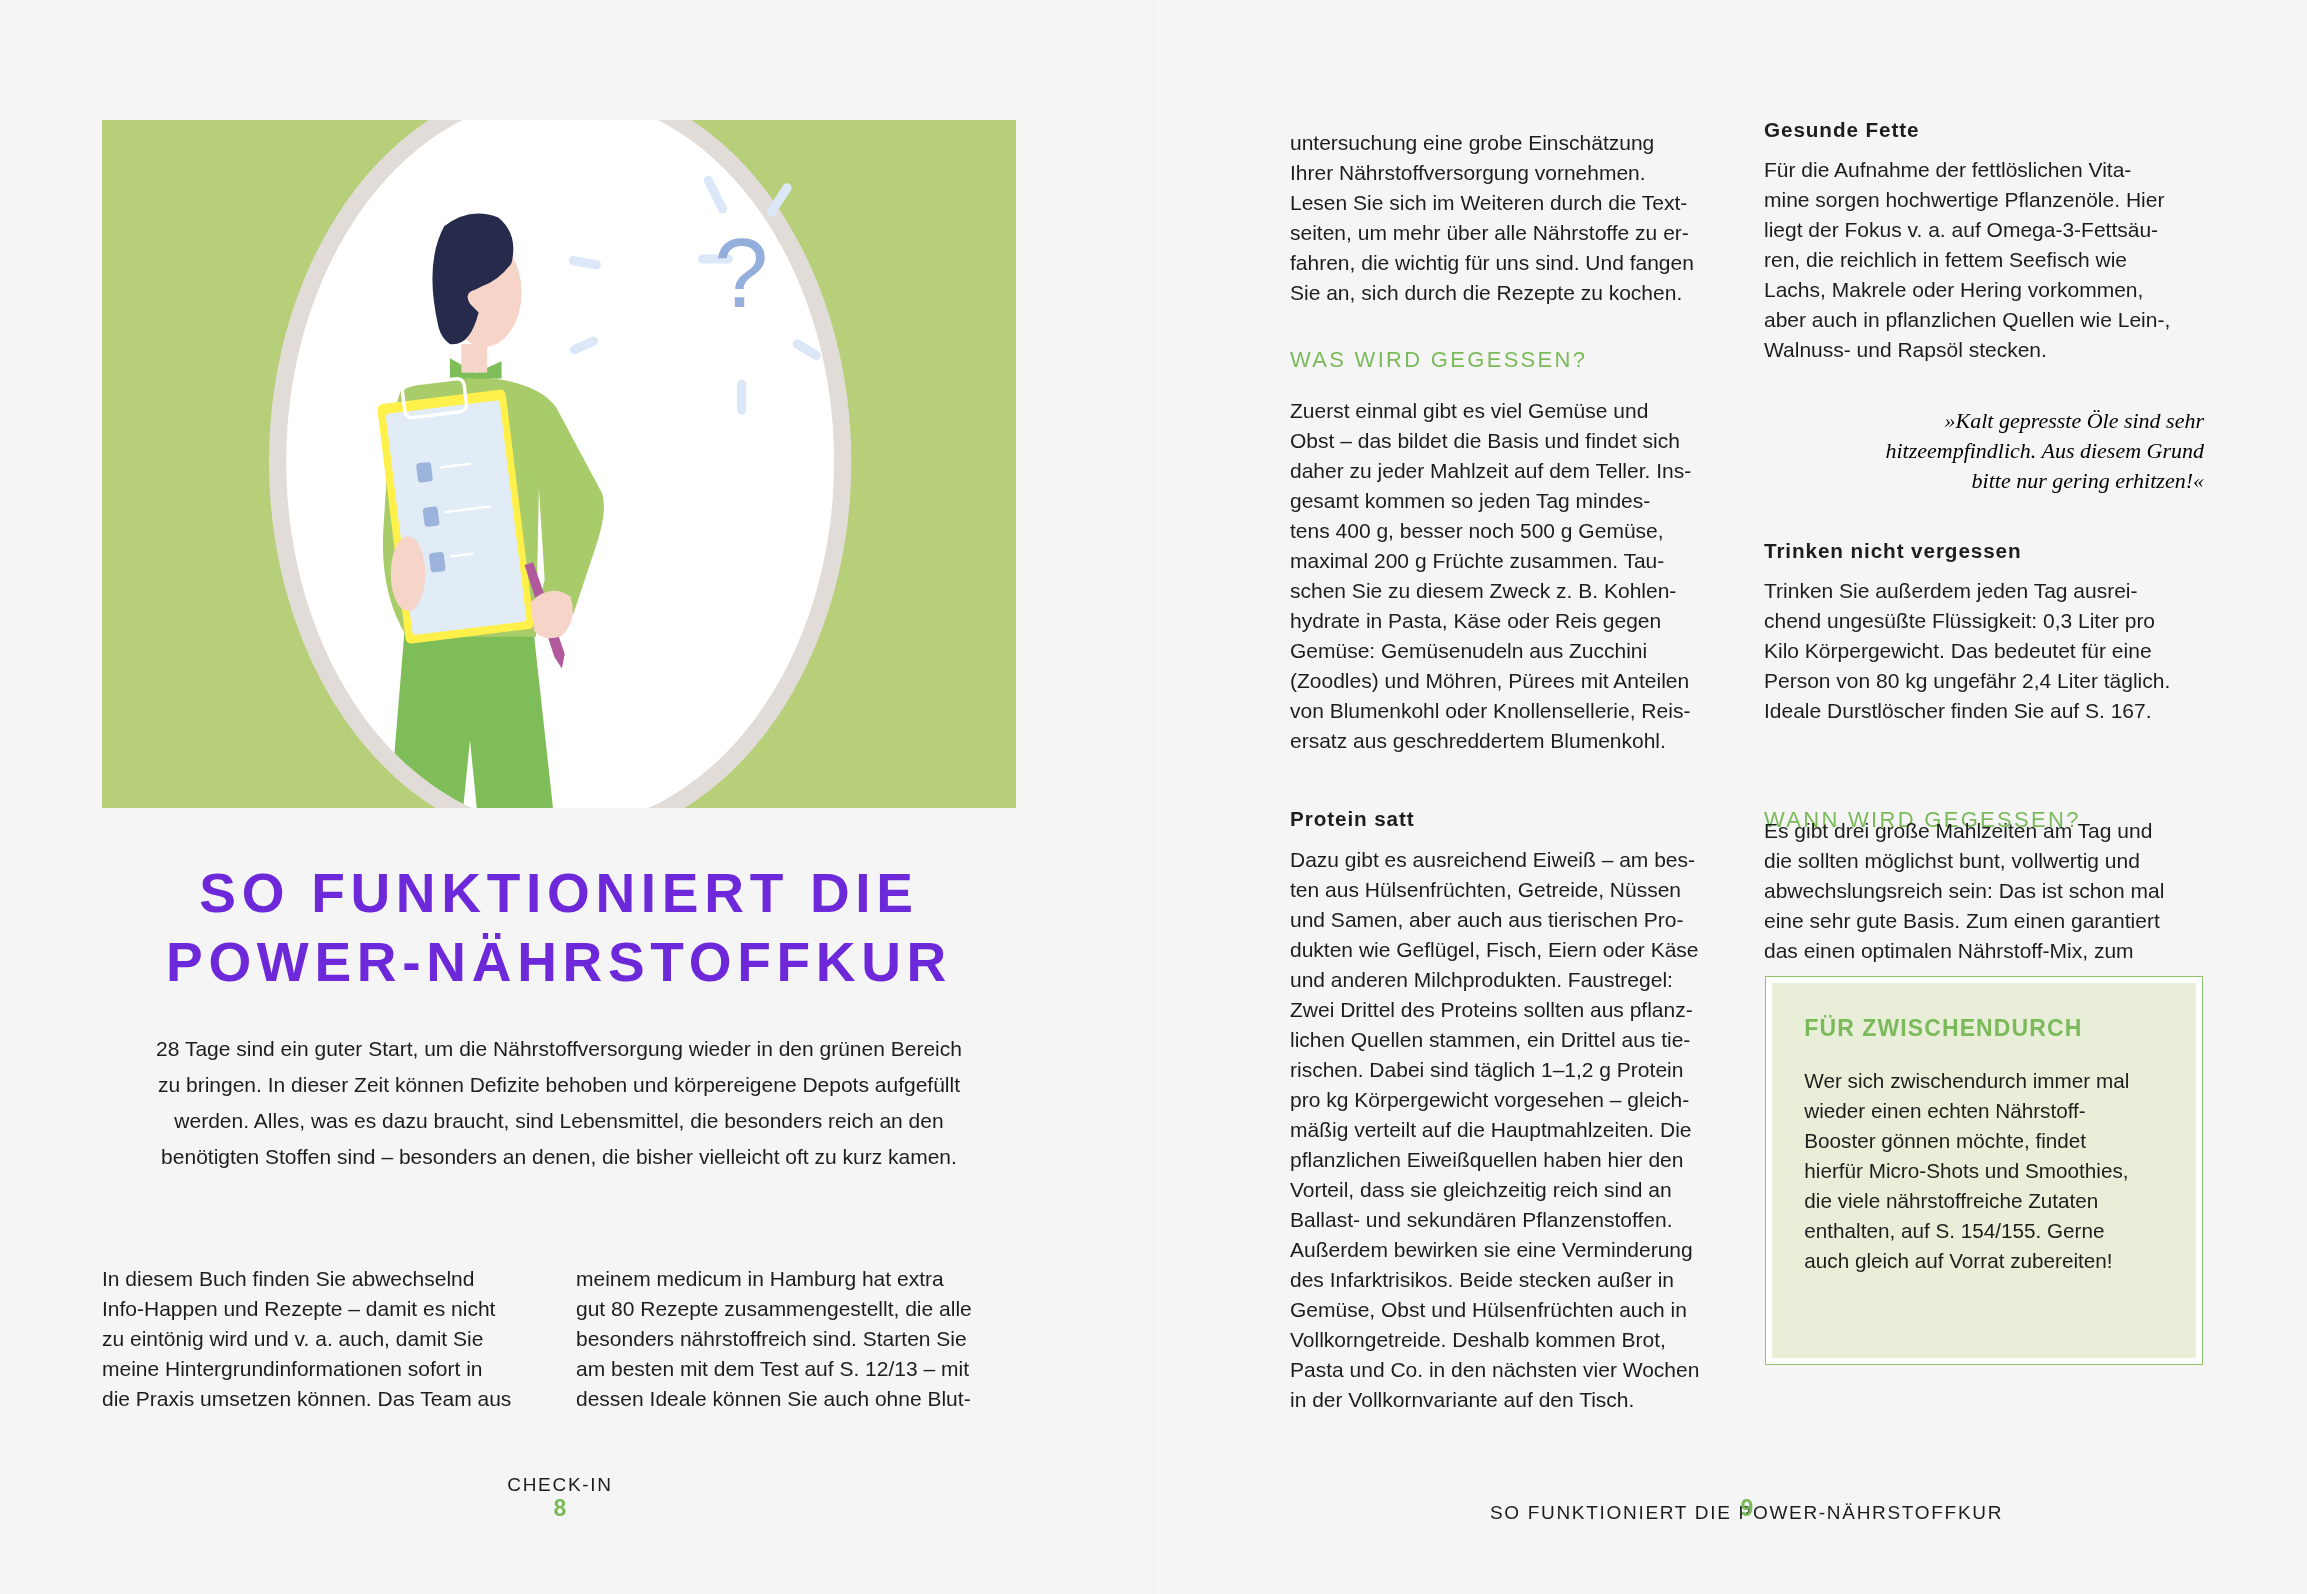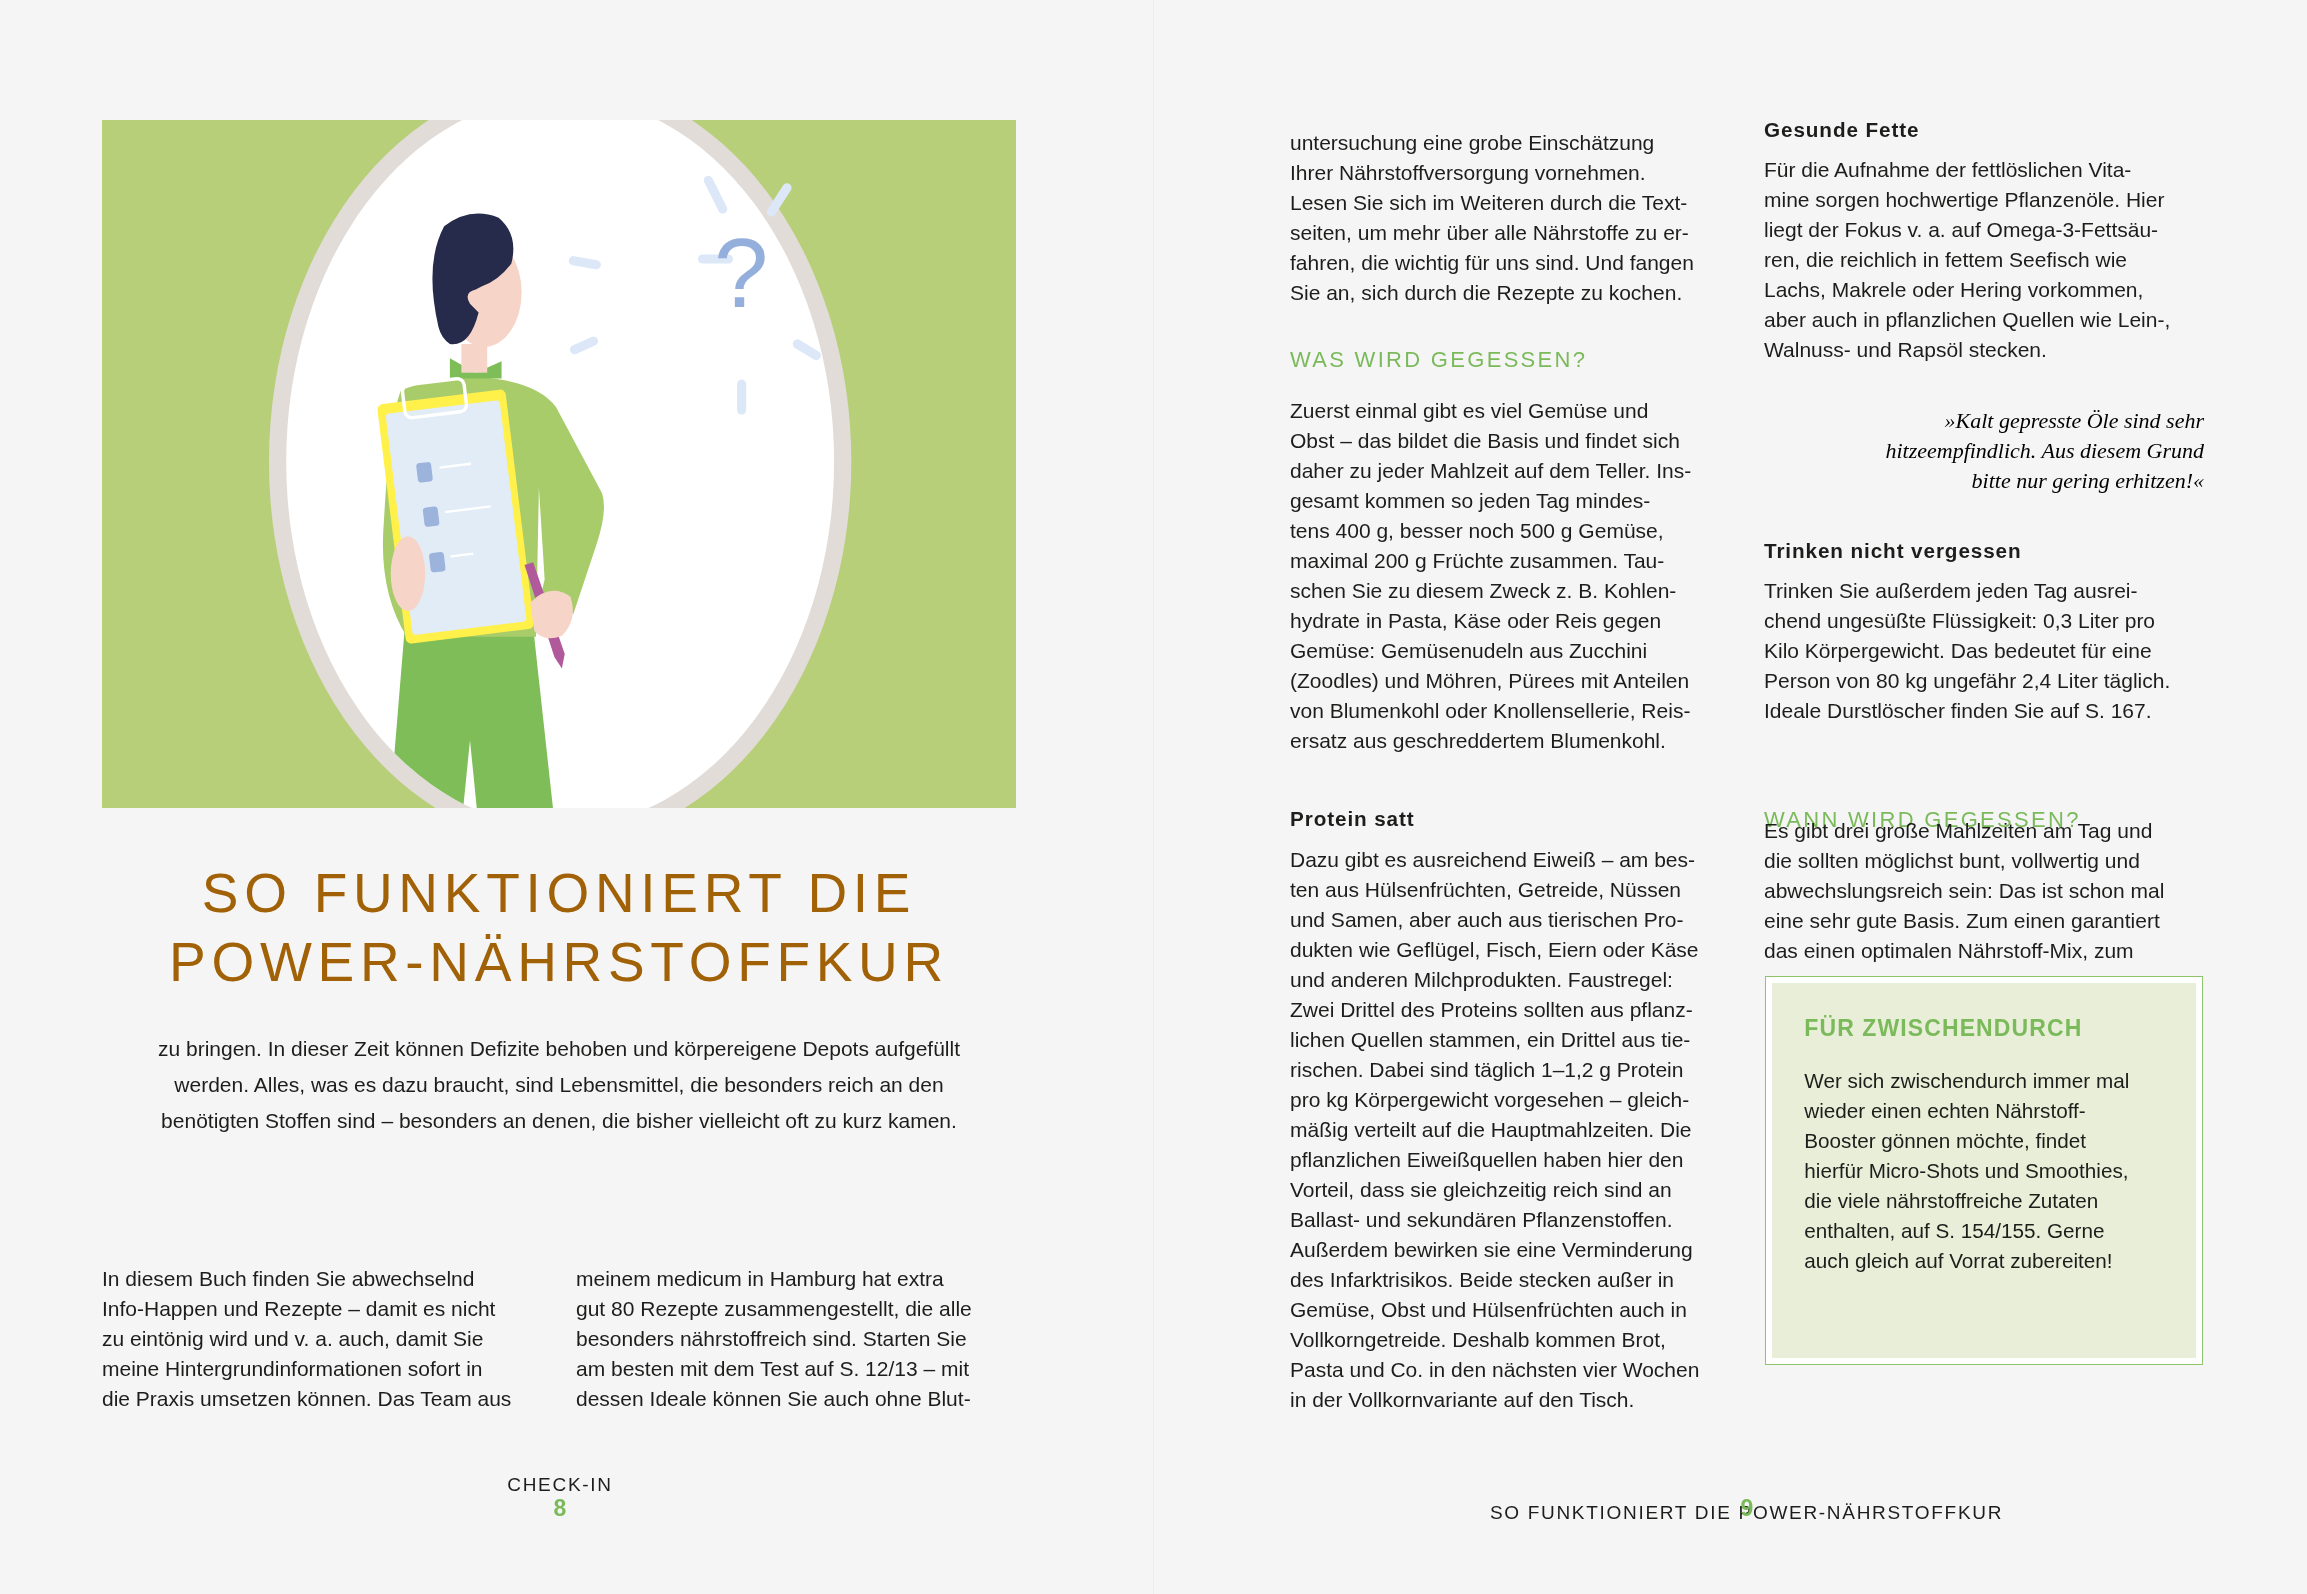--- a/index.html
+++ b/index.html
@@ -9,22 +9,22 @@
     font-family: "Liberation Sans", "DejaVu Sans", sans-serif;
     color: #1d1d1b;
   }
   .spine { position: absolute; left: 1153px; top: 0; width: 0.6px; height: 1595px; background: #efeeef; }
 
   
   .hero { position: absolute; left: 102px; top: 120px; width: 914px; height: 688px; background: #b8cf7a; overflow: hidden; }
   .hero svg { position: absolute; left: 0; top: 0; }
 
   
-  .title { position: absolute; left: 102px; width: 914px; text-align: center; color: #a16207;
-           font-family: "Liberation Sans", sans-serif; font-weight: 400; font-size: 55px; letter-spacing: 5.7px; line-height: 69px; }
+  .title { position: absolute; left: 102px; width: 914px; text-align: center; color: #6d28d9;
+           font-family: "Liberation Sans", sans-serif; font-weight: 700; font-size: 55px; letter-spacing: 5.7px; line-height: 69px; }
   .title .line { display: block; white-space: nowrap; }
 
   .intro { position: absolute; left: 108px; top: 1031px; width: 902px; text-align: center;
            font-size: 21px; line-height: 36px; }
   .intro .line { display: block; white-space: nowrap; }
 
   .col { position: absolute; font-size: 21px; line-height: 30px; }
   .col .line { display: block; white-space: nowrap; }
 
   .footer-label { position: absolute; font-size: 19px; letter-spacing: 1.7px; text-align: center; color: #1d1d1b; }
@@ -105,20 +105,21 @@
       </g>
     </svg>
   </div>
 
   <div class="title" style="top:859px;">
     <span class="line">SO FUNKTIONIERT DIE</span>
     <span class="line">POWER-NÄHRSTOFFKUR</span>
   </div>
 
   <div class="intro">
+    <span class="line">28 Tage sind ein guter Start, um die Nährstoffversorgung wieder in den grünen Bereich</span>
     <span class="line">zu bringen. In dieser Zeit können Defizite behoben und körpereigene Depots aufgefüllt</span>
     <span class="line">werden. Alles, was es dazu braucht, sind Lebensmittel, die besonders reich an den</span>
     <span class="line">benötigten Stoffen sind – besonders an denen, die bisher vielleicht oft zu kurz kamen.</span>
   </div>
 
   <div class="col" style="left:102px; top:1264px; width:448px;">
     <span class="line">In diesem Buch finden Sie abwechselnd</span>
     <span class="line">Info-Happen und Rezepte – damit es nicht</span>
     <span class="line">zu eintönig wird und v. a. auch, damit Sie</span>
     <span class="line">meine Hintergrundinformationen sofort in</span>

